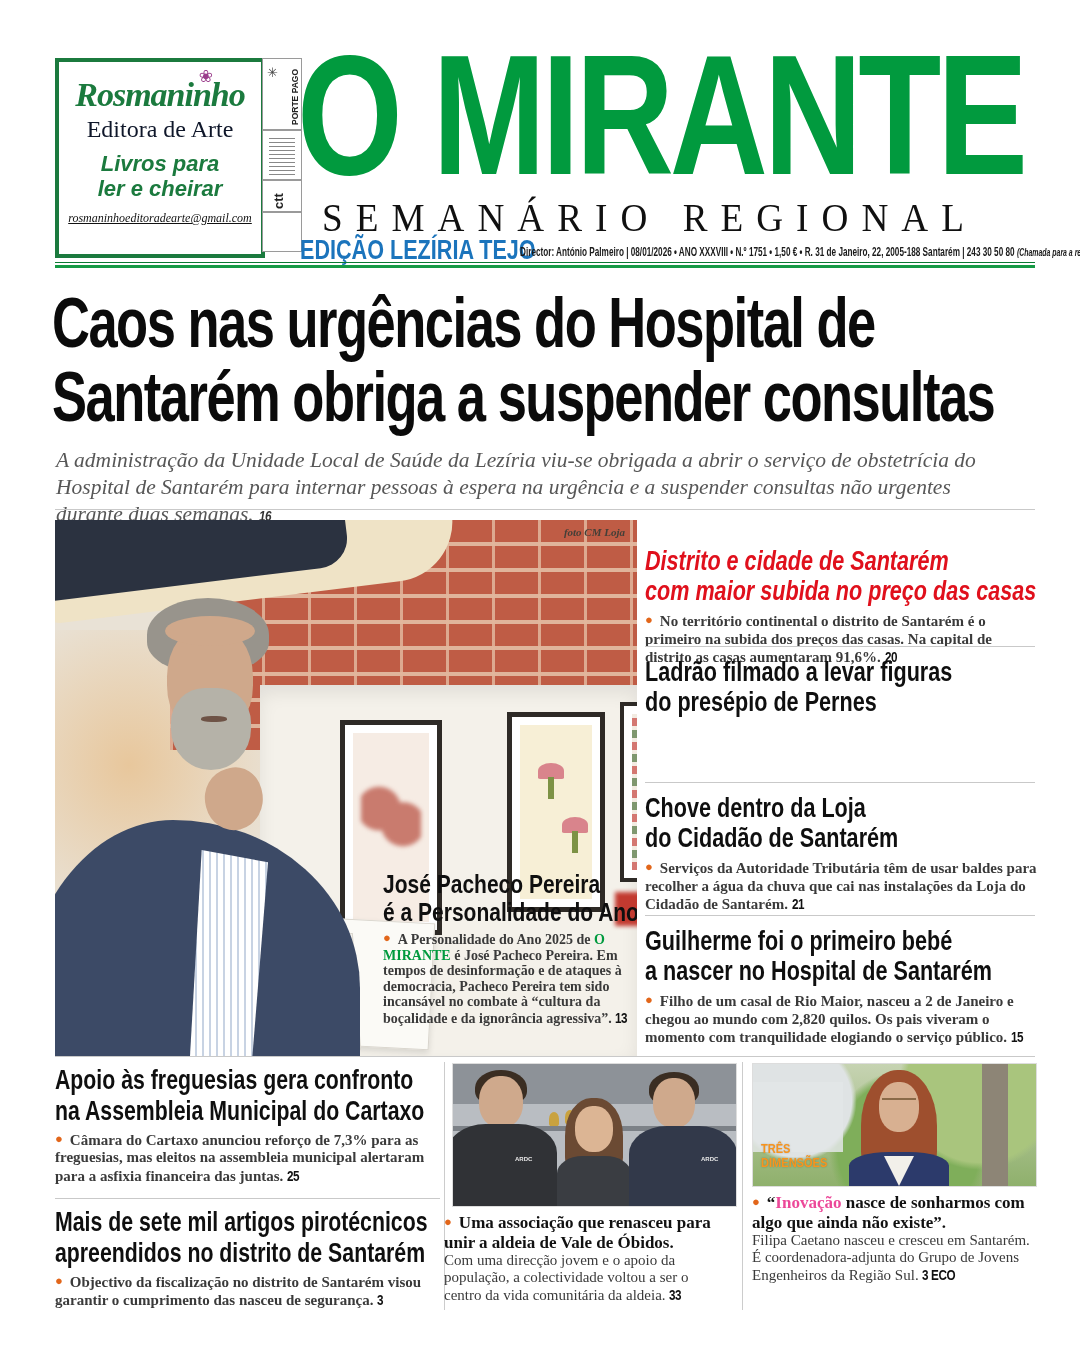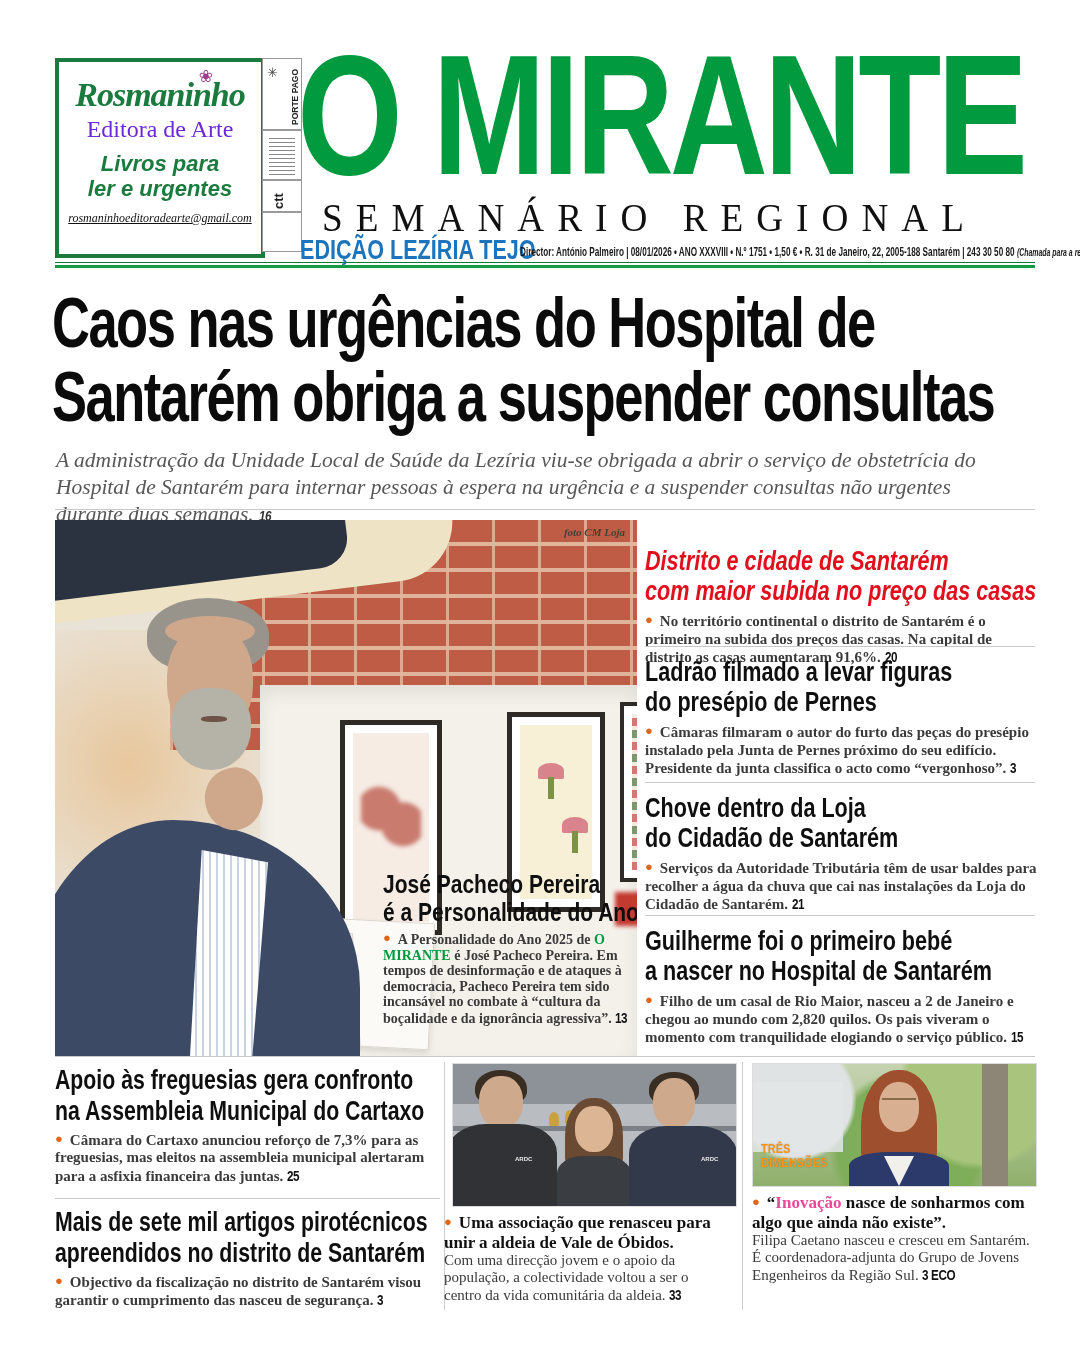--- a/index.html
+++ b/index.html
@@ -13,21 +13,21 @@
   .blt{color:#e2661a;font-size:13px;margin-right:7px;position:relative;top:-2px;}
   .pg{font-family:"Liberation Sans",sans-serif;font-weight:bold;color:#111;
       display:inline-block;transform:scaleX(.78);transform-origin:left center;letter-spacing:-.5px;}
   .hline{position:absolute;background:#c9c9c9;height:1px;}
   .vline{position:absolute;background:#cccccc;width:1px;}
   
   #ad{left:55px;top:58px;width:202px;height:192px;border:4px solid #1b7a3e;background:#fff;text-align:center;}
   #ad .flower{position:absolute;right:48px;top:4px;color:#9b3d8c;font-size:17px;}
   #ad .brand{margin-top:14px;font-family:"Liberation Serif",serif;font-style:italic;font-weight:bold;
              font-size:34px;color:#1b7a3e;letter-spacing:-1px;}
-  #ad .sub{font-size:24px;color:#6d28d9;margin-top:2px;font-family:"Liberation Serif",serif;}
+  #ad .sub{font-size:24px;color:#0f172a;margin-top:2px;font-family:"Liberation Serif",serif;}
   #ad .tag{font-family:"Liberation Sans",sans-serif;font-style:italic;font-weight:bold;
            font-size:22px;color:#1b7a3e;line-height:25px;margin-top:8px;}
   #ad .mail{font-style:italic;font-size:12px;color:#111;text-decoration:underline;margin-top:10px;}
   
   #postal{left:262px;top:58px;width:40px;height:192px;}
   #postal .pbox{border:1px solid #9a9a9a;background:#fff;position:absolute;left:0;width:38px;}
   .vtext{writing-mode:vertical-rl;transform:rotate(180deg);font-family:"Liberation Sans",sans-serif;}
   #stampbox{top:0;height:70px;}
   #stampbox .star{position:absolute;left:4px;top:6px;font-size:13px;color:#444;}
   #stampbox .pp{position:absolute;right:1px;top:4px;height:62px;font-size:8.5px;font-weight:bold;color:#222;}
@@ -156,21 +156,21 @@
 <body>
 
 <div id="page">
 
   <div id="ad" class="abs">
     <span class="flower">❀</span>
     <div class="brand">Rosmaninho</div>
     <div class="sub">Editora de Arte</div>
     <div class="tag">
       <div>Livros para</div>
-      <div>ler e urgentes</div>
+      <div>ler e cheirar</div>
     </div>
     <div class="mail">rosmaninhoeditoradearte@gmail.com</div>
   </div>
 
   <div id="postal" class="abs">
     <div id="stampbox" class="pbox">
       <span class="star">✳</span>
       <span class="pp vtext">PORTE PAGO</span>
     </div>
     <div id="microbox" class="pbox">
@@ -250,24 +250,20 @@
     <p class="body-txt rbody">
       <span class="blt">●</span><span>No território continental o distrito de Santarém é o primeiro na subida dos preços das casas. Na capital de distrito as casas aumentaram 91,6%.</span>
       <span class="pg">20</span>
     </p>
   </div>
   <div class="hline" style="left:645px;top:646px;width:390px;"></div>
 
   <div class="abs rart" style="top:658px;">
     <div class="condline rtitle">Ladrão filmado a levar figuras</div>
     <div class="condline rtitle">do presépio de Pernes</div>
-    <p class="body-txt rbody">
-      <span class="blt">●</span><span>Câmaras filmaram o autor do furto das peças do presépio instalado pela Junta de Pernes próximo do seu edifício. Presidente da junta classifica o acto como “vergonhoso”.</span>
-      <span class="pg">3</span>
-    </p>
   </div>
   <div class="hline" style="left:645px;top:782px;width:390px;"></div>
 
   <div class="abs rart" style="top:794px;">
     <div class="condline rtitle">Chove dentro da Loja</div>
     <div class="condline rtitle">do Cidadão de Santarém</div>
     <p class="body-txt rbody">
       <span class="blt">●</span><span>Serviços da Autoridade Tributária têm de usar baldes para recolher a água da chuva que cai nas instalações da Loja do Cidadão de Santarém.</span>
       <span class="pg">21</span>
     </p>

